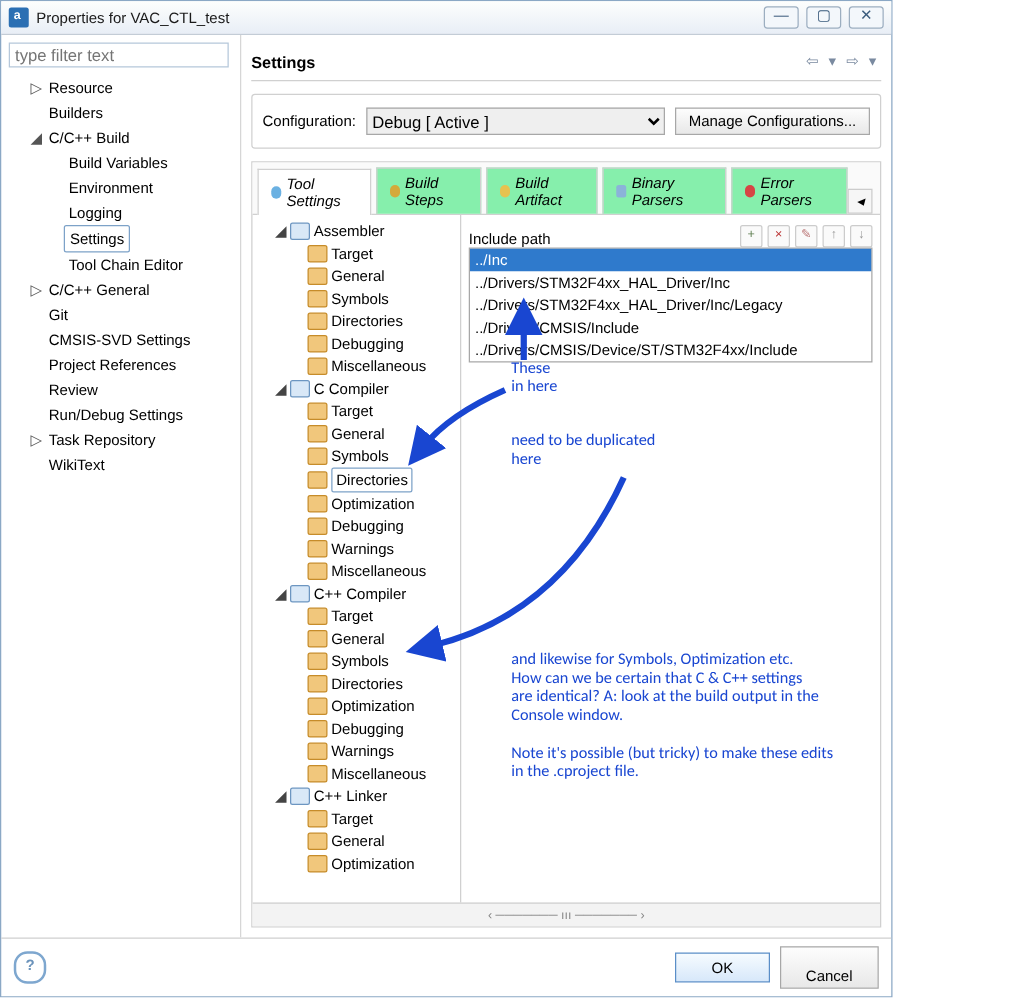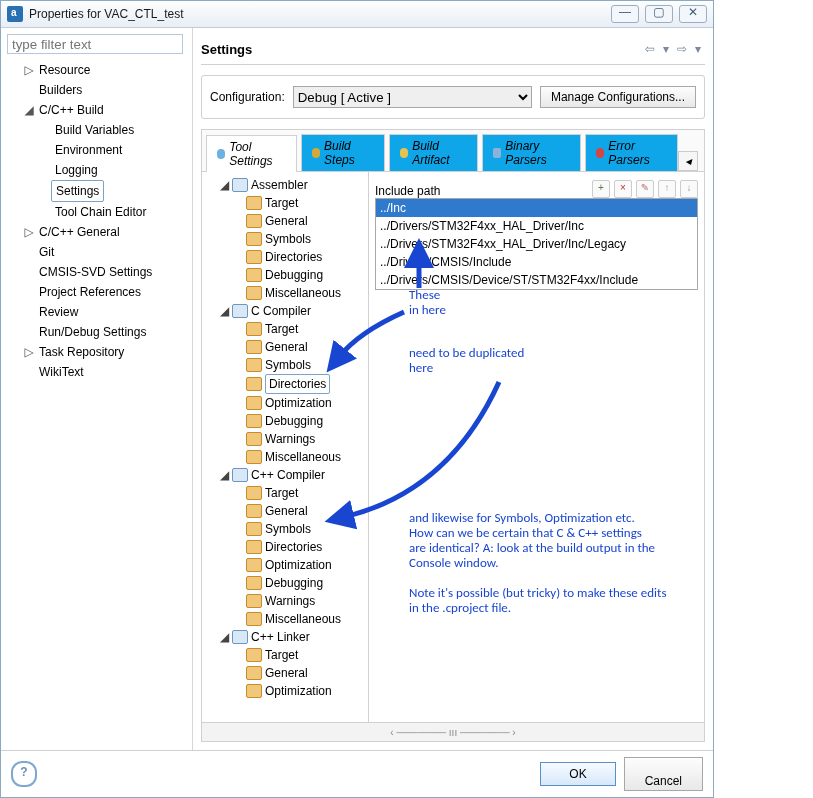--- a/index.html
+++ b/index.html
@@ -21,21 +21,21 @@
 .tree .selected{border:1px solid #7da2c8;background:#fff;border-radius:2px;}
 .main{flex:1;display:flex;flex-direction:column;padding:6px 8px 8px 8px;box-sizing:border-box;}
 .settings-header{display:flex;align-items:center;border-bottom:1px solid #d0d0d0;height:30px;}
 .settings-header h2{margin:0;font-size:13px;font-weight:bold;flex:1;}
 .navarrow{color:#7a8aa0;margin:0 4px;font-size:12px;}
 .config-row{border:1px solid #d0d0d0;border-radius:3px;padding:10px 8px;margin-top:10px;display:flex;align-items:center;gap:8px;}
 .config-row select{flex:1;height:22px;border:1px solid #a7a7a7;}
 .btn{height:22px;border:1px solid #a7a7a7;background:linear-gradient(#fdfdfd,#e8e8e8);padding:0 10px;font-size:12px;}
 .tabs-outer{border:1px solid #d0d0d0;margin-top:10px;flex:1;display:flex;flex-direction:column;min-height:0;}
 .tabstrip{display:flex;align-items:flex-end;border-bottom:1px solid #d0d0d0;background:#fafafa;font-style:italic;}
-.tab{padding:4px 10px;border:1px solid #d0d0d0;border-bottom:none;margin:4px 0 0 4px;background:#0ea5e9;display:flex;align-items:center;gap:4px;font-size:12px;}
+.tab{padding:4px 10px;border:1px solid #d0d0d0;border-bottom:none;margin:4px 0 0 4px;background:#86efac;display:flex;align-items:center;gap:4px;font-size:12px;}
 .tab.active{background:#fff;position:relative;top:1px;}
 .tab .dot{width:10px;height:10px;border-radius:5px;display:inline-block;}
 .tabstrip .arrow{margin-left:auto;margin-right:6px;padding:2px 6px;border:1px solid #ccc;background:#f6f6f6;}
 .settings-body{flex:1;display:flex;min-height:0;}
 .tool-tree{width:158px;border-right:1px solid #d0d0d0;padding:4px 4px;overflow:auto;position:relative;}
 .tt-row{display:flex;align-items:center;line-height:18px;white-space:nowrap;}
 .tt-chev{width:12px;color:#444;}
 .tt-icon{width:14px;height:12px;display:inline-block;margin-right:3px;}
 .tt-folder{background:#f1c77c;border:1px solid #c68c2a;border-radius:2px;}
 .tt-cat{background:#d9e8f7;border:1px solid #6d96c1;border-radius:2px;}
@@ -360,21 +360,21 @@
 
               <path d="M195,140 Q150,160 130,185" stroke="#1946d1" stroke-width="5" fill="none" marker-end="url(#ah)"></path>
 
               <path d="M290,210 Q240,320 135,345" stroke="#1946d1" stroke-width="5" fill="none" marker-end="url(#ah)"></path>
             </svg>
 
             <div class="anno" style="left:40px;top:115px;white-space:pre;">These
 in here</div>
             <div class="anno" style="left:40px;top:173px;white-space:pre;">need to be duplicated
 here</div>
-            <div class="anno" style="left:40px;top:338px;white-space:pre-line;max-width:350px;">and likewise for Symbols, Optimization etc.
+            <div class="anno" style="left:40px;top:348px;white-space:pre-line;max-width:350px;">and likewise for Symbols, Optimization etc.
 How can we be certain that C &amp; C++ settings
 are identical? A: look at the build output in the
 Console window.
 
 Note it's possible (but tricky) to make these edits
 in the .cproject file.</div>
           </div>
         </div>
         <div class="scroll-h">‹ ─────── ııı ─────── ›</div>
       </div>

